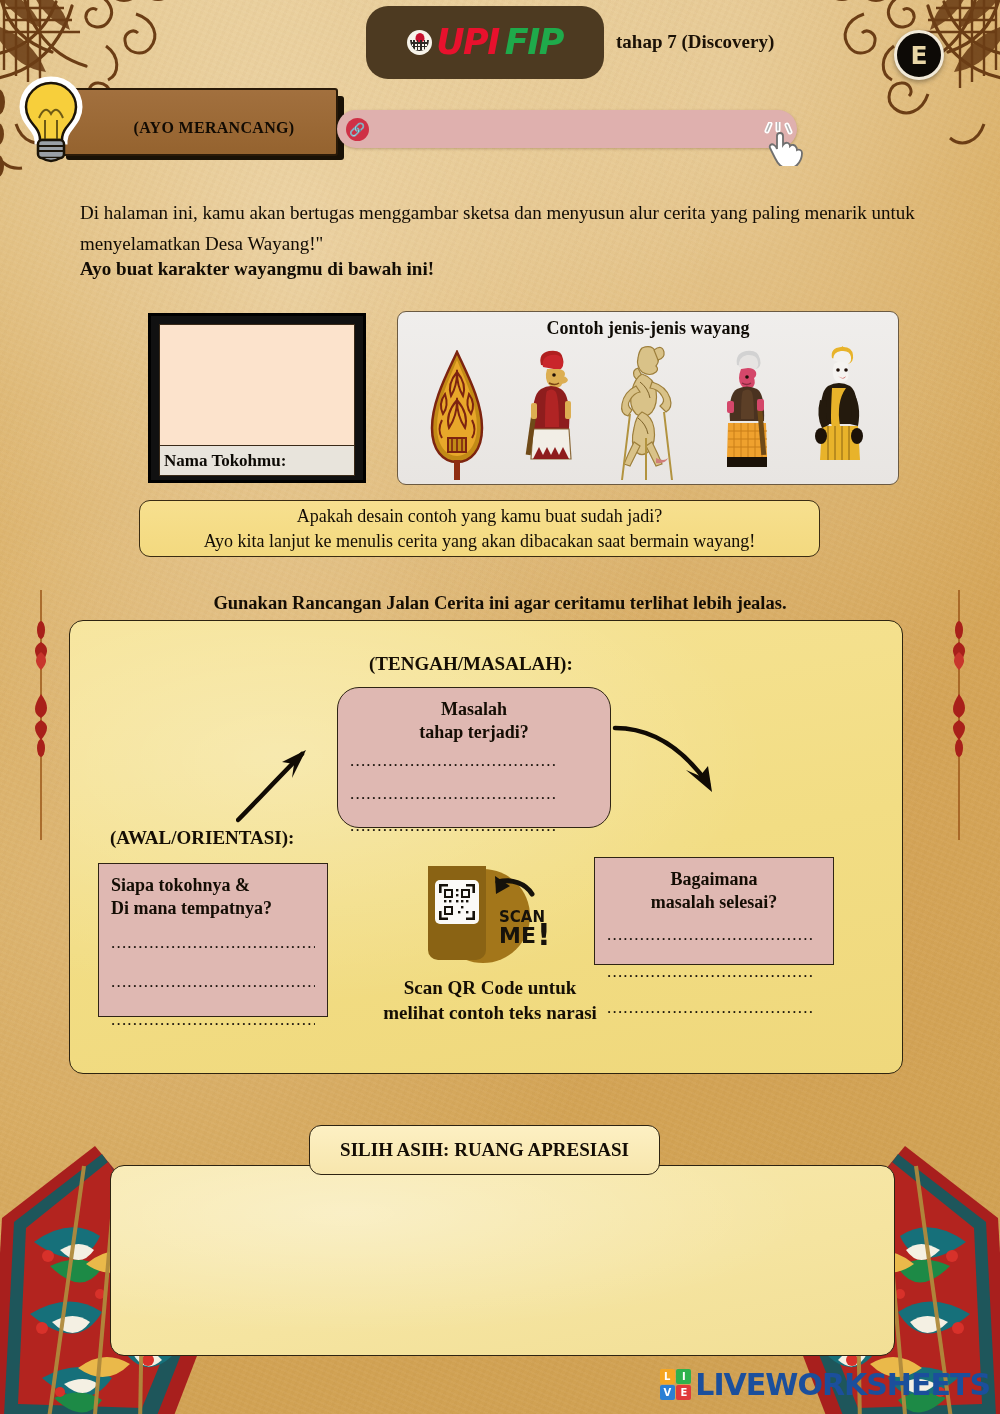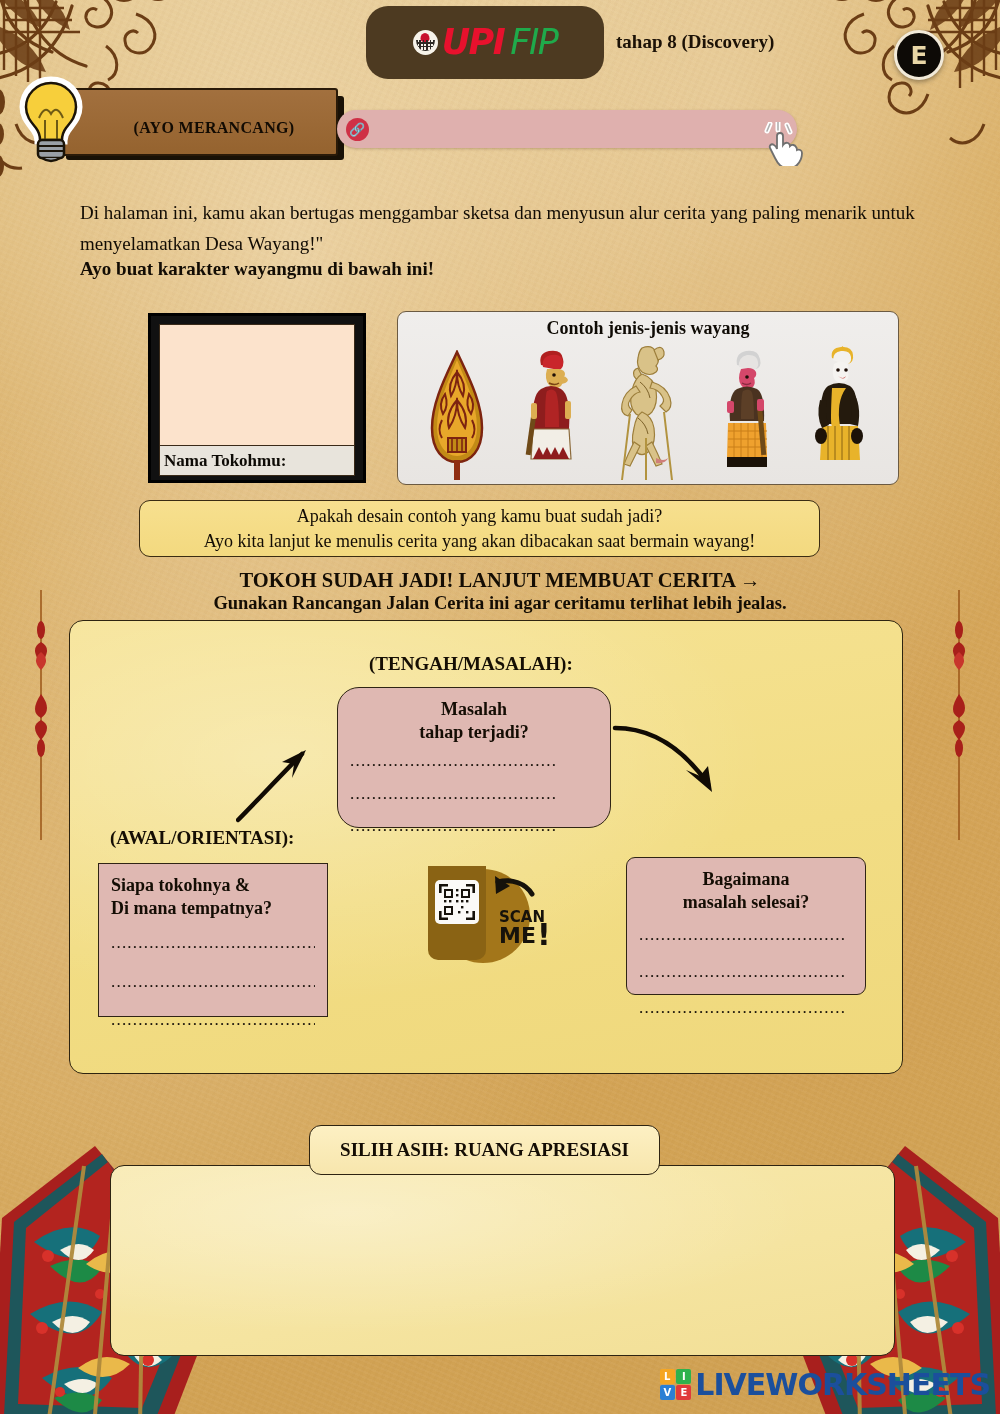--- a/index.html
+++ b/index.html
@@ -53,21 +53,21 @@
   }
   .upi-mark:after{
     content:"";position:absolute;left:3px;bottom:4px;right:3px;height:11px;
     background:
       repeating-linear-gradient(90deg,#2e2a26 0 1.5px,transparent 1.5px 3.4px),
       repeating-linear-gradient(0deg,#2e2a26 0 1.4px,transparent 1.4px 3.6px);
     border-radius:0 0 50% 50%/0 0 100% 100%;
   }
   .logo-upi{font-family:"DejaVu Sans",sans-serif;font-weight:bold;font-style:italic;
     font-size:35px;color:#e8112d;letter-spacing:-1.5px;line-height:1;}
-  .logo-fip{font-family:"DejaVu Sans",sans-serif;font-weight:normal;font-style:italic;
+  .logo-fip{font-family:"DejaVu Sans",sans-serif;font-weight:bold;font-style:italic;
     font-size:35px;color:#1faa4b;letter-spacing:-1.5px;line-height:1;margin-left:2px;}
   .stage-label{
     position:absolute;left:616px;top:31px;font-weight:bold;font-size:19px;color:#1b1106;
   }
   .badge-e{
     position:absolute;right:56px;top:30px;width:44px;height:44px;border-radius:50%;
     background:#0d0a06;border:3px solid #f2ead9;
     display:flex;align-items:center;justify-content:center;
     font-family:"DejaVu Sans",sans-serif;font-weight:bold;font-size:25px;color:#e8d6a6;
     box-shadow:0 2px 5px rgba(0,0,0,.35);
@@ -177,21 +177,21 @@
     font-weight:bold;font-size:18px;color:#140d04;line-height:1.26;
   }
   .pinkbox .q.center{text-align:center;}
   .dots{
     font-size:17px;color:#17110a;letter-spacing:1.2px;line-height:1.66;white-space:nowrap;overflow:hidden;
   }
   .box-mid{left:337px;top:687px;width:274px;height:141px;border-radius:22px;}
   .box-mid .dots{margin-top:4px;}
   .box-left{left:98px;top:863px;width:230px;height:154px;}
   .box-left .dots{margin-top:10px;}
-  .box-right{left:626px;top:857px;width:240px;height:138px;border-radius:9px;}
+  .box-right{left:594px;top:857px;width:240px;height:108px;}
   .box-right .dots{margin-top:8px;}
 
   .arrow-l{position:absolute;left:236px;top:728px;width:100px;height:100px;}
   .arrow-r{position:absolute;left:612px;top:722px;width:125px;height:95px;}
 
   
   .qr-wrap{position:absolute;left:380px;top:866px;width:215px;height:105px;}
   .qr-cap{
     position:absolute;left:345px;top:975px;width:290px;text-align:center;
     font-weight:bold;font-size:19px;color:#150e04;line-height:1.32;
@@ -410,21 +410,21 @@
       <path d="M15 130 q12 6 0 20 q-12 -14 0 -20z"></path>
       <ellipse cx="15" cy="158" rx="4" ry="9"></ellipse>
     </g>
   </svg>
 
   <div class="logo-pill">
     <div class="upi-mark"></div>
     <span class="logo-upi">UPI</span>
     <span class="logo-fip">FIP</span>
   </div>
-  <div class="stage-label">tahap 8 (Discovery)</div>
+  <div class="stage-label">tahap 7 (Discovery)</div>
   <div class="badge-e">E</div>
 
   <div class="merancang-wrap">
     <div class="merancang-shadow"></div>
     <div class="merancang">
       <span>(AYO MERANCANG)</span>
     </div>
     <svg class="bulb" viewBox="0 0 74 88">
       <path d="M37 4 C20 4 9 17 9 31 c0 11 7 17 11 23 c3 4 4 7 4 11 h26 c0 -4 1 -7 4 -11 c4 -6 11 -12 11 -23 C65 17 54 4 37 4z" fill="#fff" stroke="#fff" stroke-width="7"></path>
       <path d="M37 7 C22 7 12 19 12 31 c0 10 6 16 10 21 c3 4 4 8 4 12 h22 c0 -4 1 -8 4 -12 c4 -5 10 -11 10 -21 C62 19 52 7 37 7z" fill="#f7cf3b" stroke="#1b1408" stroke-width="2.5"></path>
@@ -555,21 +555,20 @@
       </svg>
 
     </div>
   </div>
 
   <div class="callout">
     <div>Apakah desain contoh yang kamu buat sudah jadi?</div>
     <div>Ayo kita lanjut ke menulis cerita yang akan dibacakan saat bermain wayang!</div>
   </div>
 
-  <div class="head1">TOKOH SUDAH JADI! LANJUT MEMBUAT CERITA →</div>
   <div class="head2">Gunakan Rancangan Jalan Cerita ini agar ceritamu terlihat lebih jealas.</div>
 
   <div class="storymap"></div>
 
   <div class="sm-title sm-title-mid">(TENGAH/MASALAH):</div>
   <div class="pinkbox box-mid">
     <div class="q center">Masalah</div>
     <div class="q center">tahap terjadi?</div>
     <div class="dots">......................................</div>
     <div class="dots">......................................</div>
@@ -627,20 +626,24 @@
       <rect x="78" y="45" width="2.4" height="2.4"></rect>
       <rect x="69" y="34" width="2.4" height="2.4"></rect>
       <rect x="64" y="34" width="2.4" height="2.4"></rect>
     </g>
     <path d="M118 16 c14 -4 28 2 34 12" stroke="#16120b" stroke-width="5" fill="none" stroke-linecap="round"></path>
     <path d="M115 10 L116 28 L130 20 Z" fill="#16120b"></path>
     <text x="119" y="56" font-family="DejaVu Sans, sans-serif" font-size="15" font-weight="bold" fill="#16120b">SCAN</text>
     <text x="119" y="77" font-family="DejaVu Sans, sans-serif" font-size="22" font-weight="bold" fill="#16120b">ME</text>
     <text x="157" y="79" font-family="DejaVu Sans, sans-serif" font-size="30" font-weight="bold" fill="#16120b">!</text>
   </svg>
+  <div class="qr-cap">
+    <div>Scan QR Code untuk</div>
+    <div>melihat contoh teks narasi</div>
+  </div>
 
   <div class="silih-panel"></div>
   <div class="tab-silih">SILIH ASIH: RUANG APRESIASI</div>
 
   <div class="silih-line sl1">Setelah selesai merancang sketsa tokoh wayang &amp; alur ceritamu.</div>
   <div class="silih-line sl2">Tunjukkan hasilnya kepada teman sebangkumu!</div>
 
   <div class="silih-line sl3">
     <span>Nama Teman:</span><span class="blank b1"></span>
   </div>

